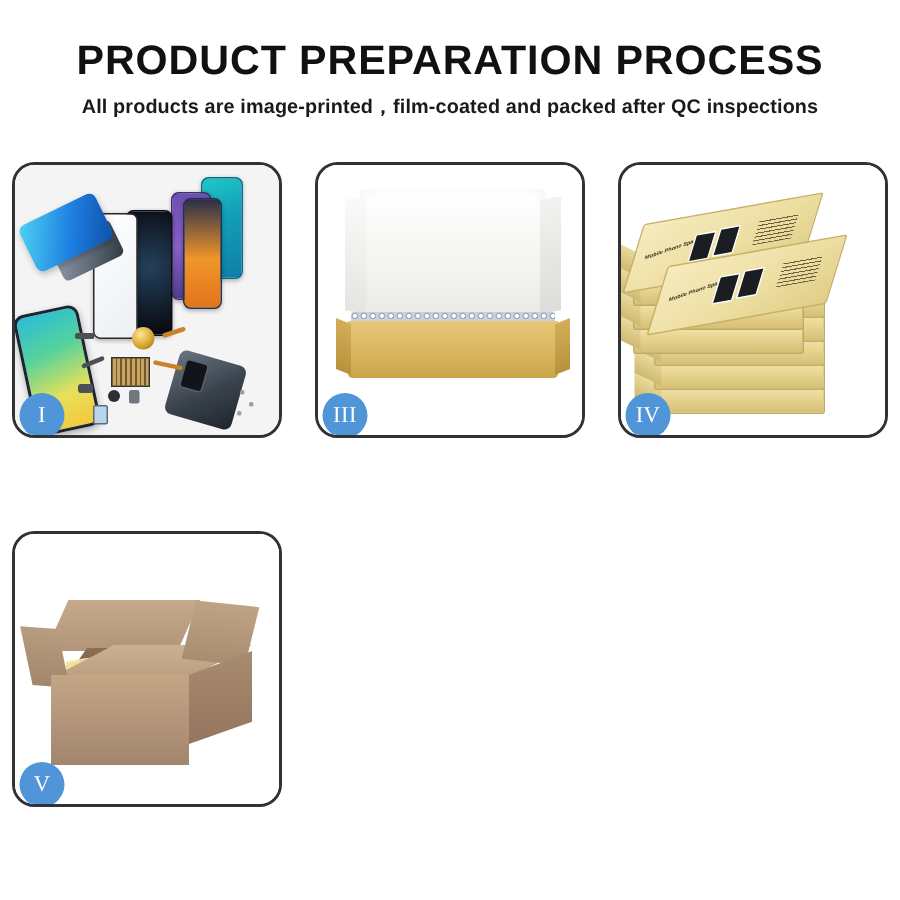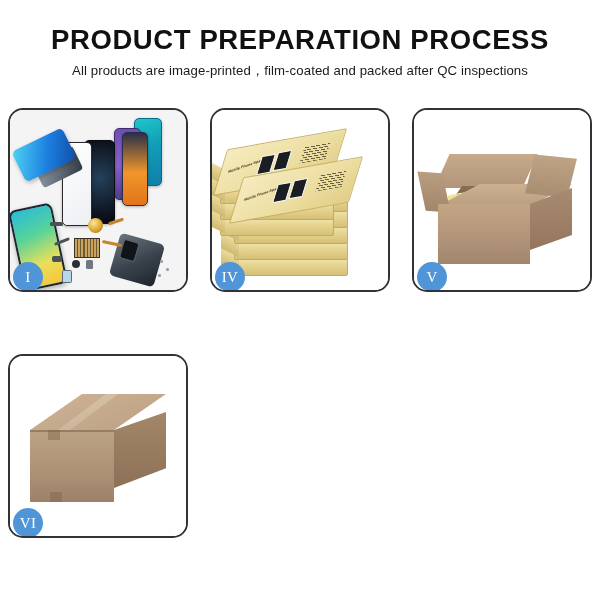--- a/index.html
+++ b/index.html
@@ -27,21 +27,21 @@
     font-weight: 700;
     letter-spacing: 0.6px;
     color: #111111;
     line-height: 1.05;
     white-space: nowrap;
   }
   #page-subtitle {
     margin-top: 7px;
     font-family: "Liberation Sans", sans-serif;
     font-size: 13.2px;
-    font-weight: 400;
+    font-weight: 700;
     color: #1a1a1a;
     letter-spacing: 0.1px;
     white-space: nowrap;
   }
 
   
   #panel-grid {
     position: absolute;
     left: 8px;
     top: 108px;
@@ -421,20 +421,29 @@
       <div class="part" style="left:76px;top:150px;width:7px;height:9px;background:#6f7780;"></div>
       <div class="part" style="left:52px;top:160px;width:8px;height:11px;background:#b8d6ea;border:0.6px solid #5b6a76;"></div>
       <div class="screw" style="left:150px;top:150px;"></div>
       <div class="screw" style="left:156px;top:158px;"></div>
       <div class="screw" style="left:148px;top:164px;"></div>
     </div>
     <div class="badge">I</div>
   </div>
 
 
+  <div class="panel">
+    <div class="panel-scene">
+      <div class="p3-bg"></div>
+      <div class="foam-lid"></div>
+      <div class="box3-bubbles"></div>
+      <div class="box3-tray"></div>
+    </div>
+    <div class="badge">III</div>
+  </div>
 
   <div class="panel">
     <div class="panel-scene">
       <div class="p4-bg"></div>
       <div class="stack">
         <div class="sbox" style="left:14px; top:126px;"></div>
         <div class="sbox" style="left:14px; top:110px;"></div>
         <div class="sbox" style="left:14px; top:94px;"></div>
         <div class="sbox" style="left:14px; top:78px;"></div>
         <div class="sbox" style="left:14px; top:62px;"></div>
@@ -474,27 +483,14 @@
       <div class="carton-top-rim"></div>
       <div class="flap-left"></div>
       <div class="flap-right"></div>
       <div class="flap-front"></div>
       <div class="carton-front"></div>
       <div class="carton-side"></div>
     </div>
     <div class="badge">V</div>
   </div>
 
-  <div class="panel">
-    <div class="panel-scene">
-      <div class="p6-bg"></div>
-      <div class="c6-top"></div>
-      <div class="c6-tape"></div>
-      <div class="c6-front"></div>
-      <div class="c6-side"></div>
-      <div class="c6-seam"></div>
-      <div class="c6-tab" style="left:38px; top:74px;"></div>
-      <div class="c6-tab" style="left:40px; top:136px;"></div>
-    </div>
-    <div class="badge">VI</div>
-  </div>
 
 </div>
 
 </body></html>

